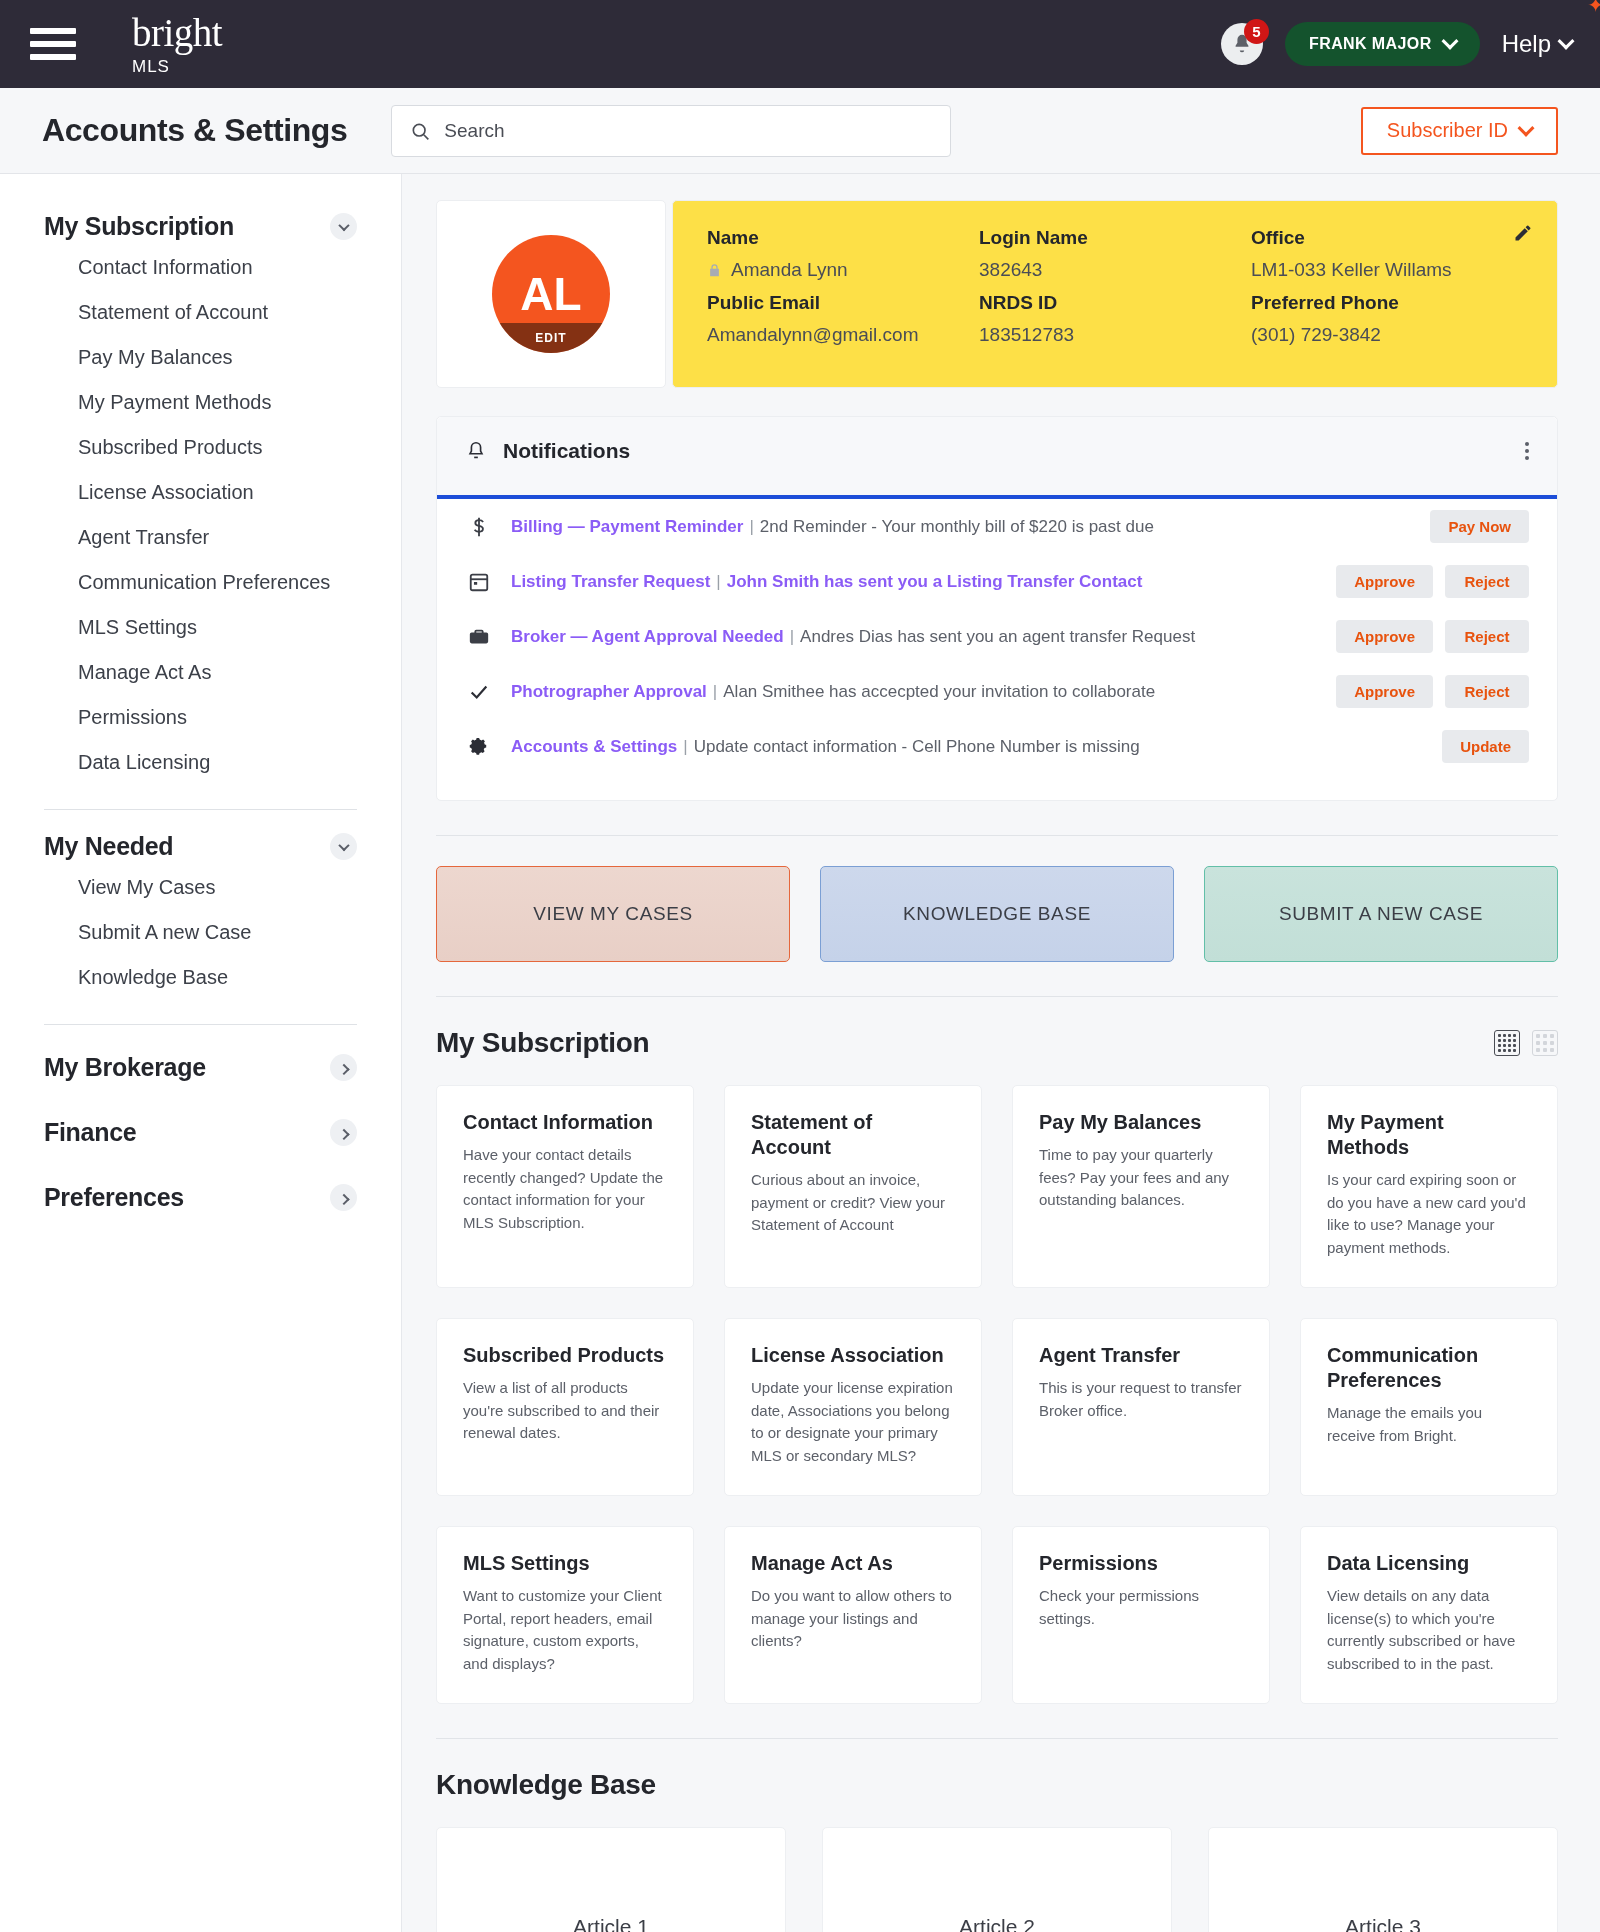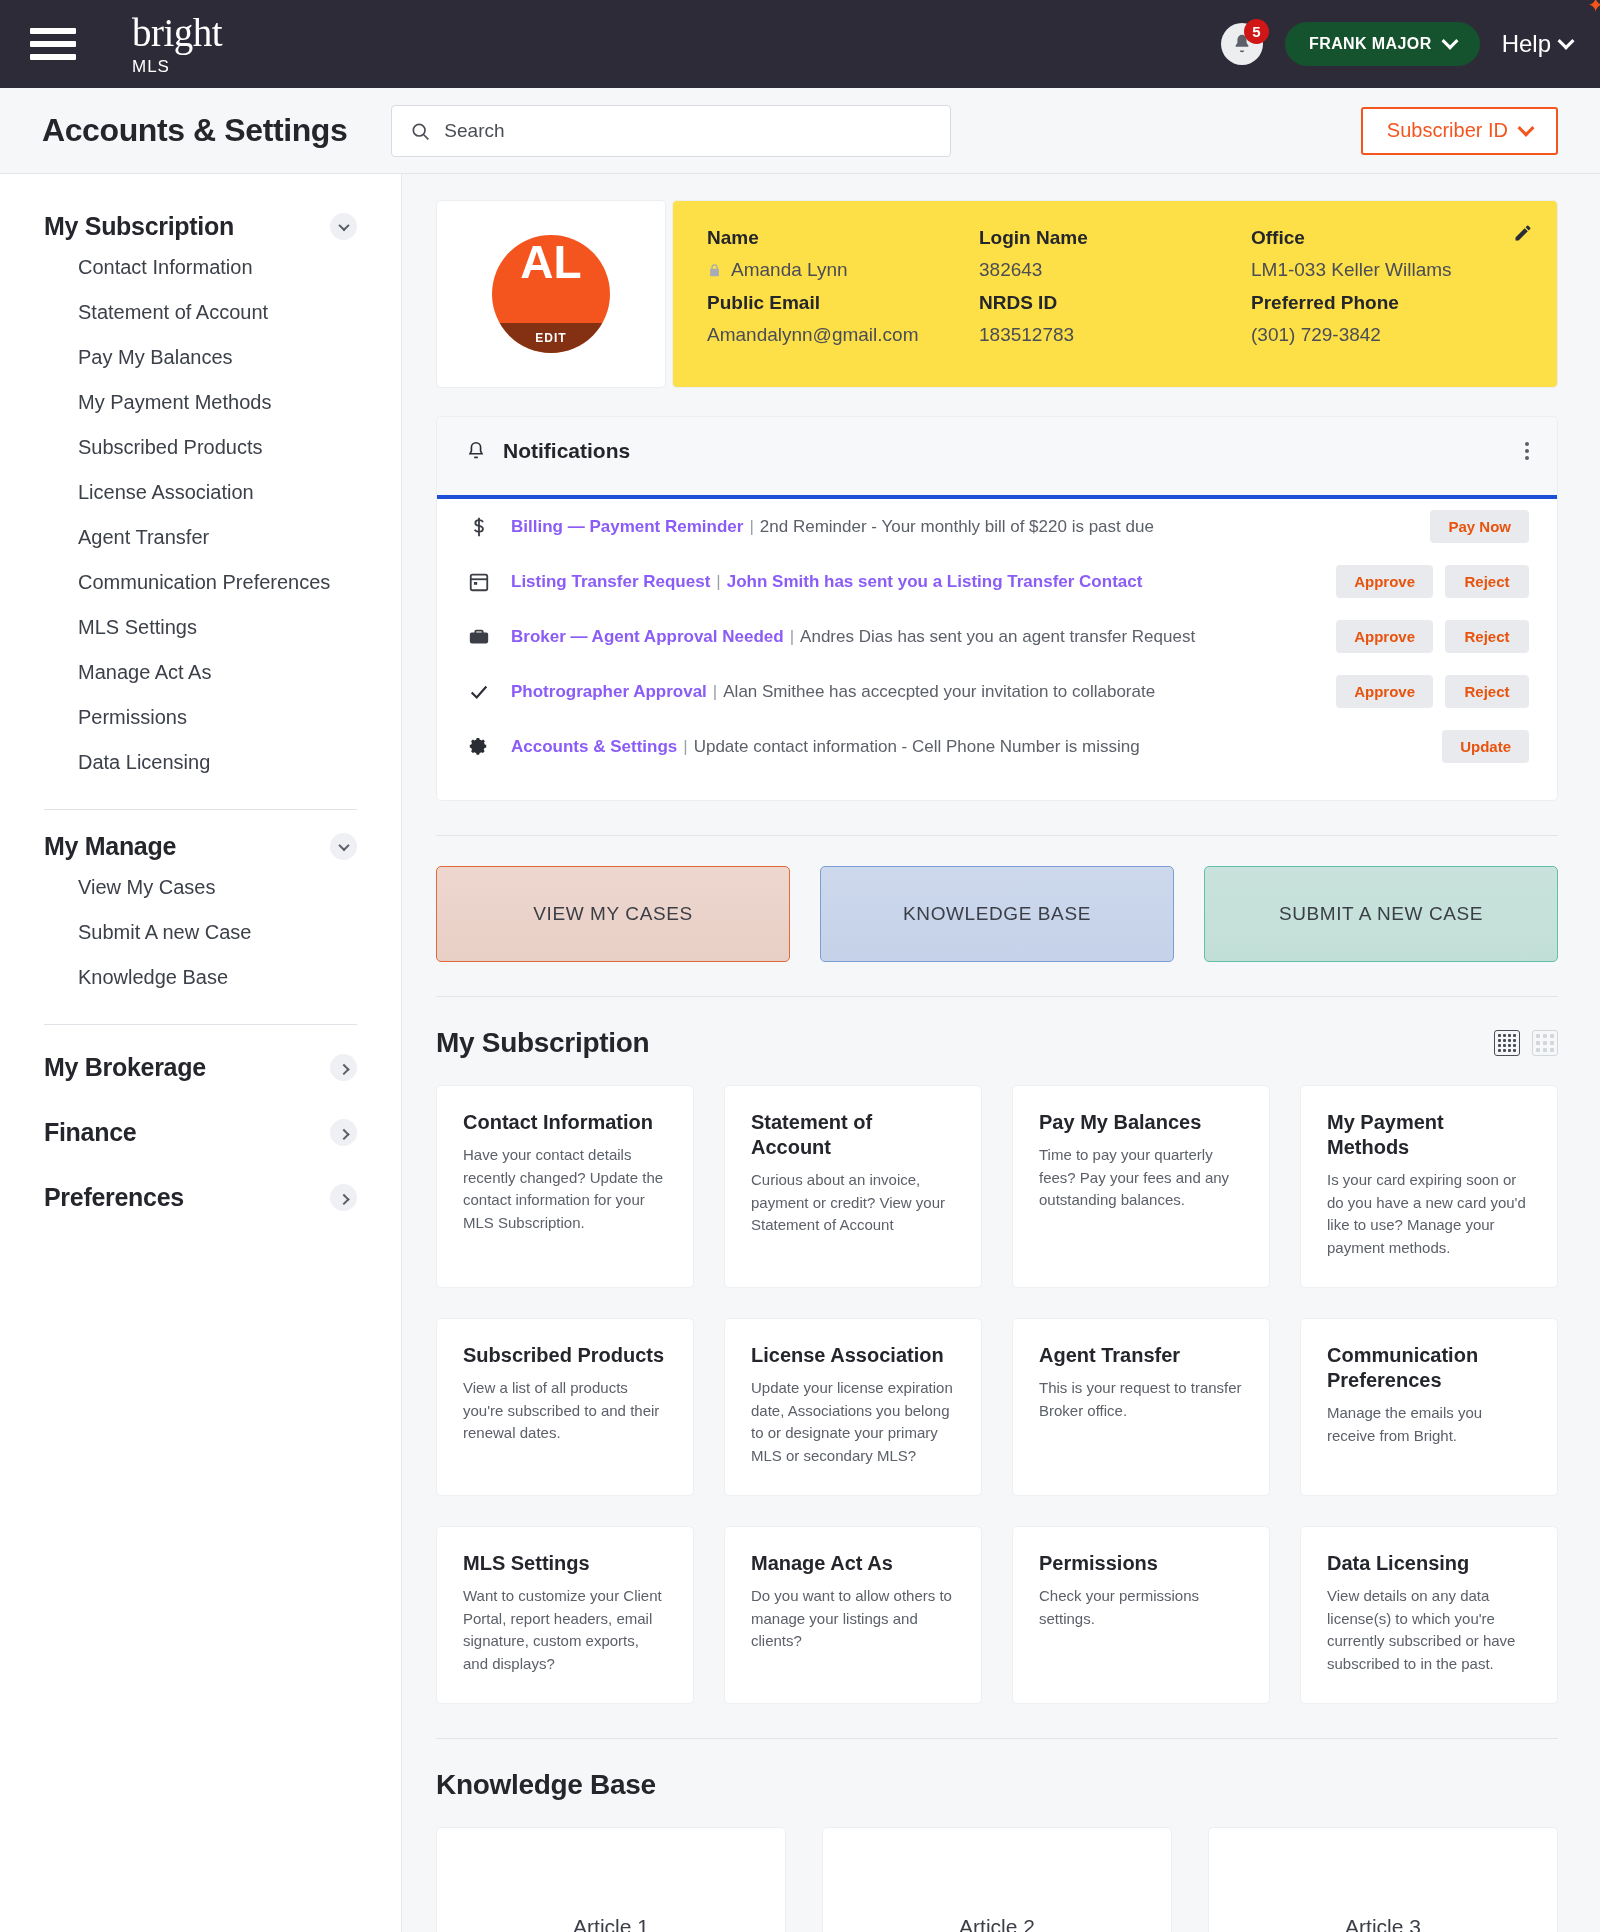--- a/index.html
+++ b/index.html
@@ -112,21 +112,21 @@
   .main { flex: 1; background: #f6f7f9; padding: 26px 42px 60px 34px; min-height: 1760px; }
 
   
   .profile-row { display: flex; gap: 6px; }
   .avatar-card {
     width: 230px; background: #fff; border-radius: 5px; border: 1px solid #eceef1;
     display: flex; align-items: center; justify-content: center; padding: 34px 0;
   }
   .avatar {
     width: 118px; height: 118px; border-radius: 50%; background: #f4551f; color: #fff;
-    display: flex; justify-content: center;
+    display: flex; align-items: center; justify-content: center;
     font-size: 46px; font-weight: 700; position: relative; overflow: hidden; cursor: pointer;
   }
   .avatar .edit {
     position: absolute; bottom: 0; left: 0; right: 0; height: 30px; background: rgba(40,20,10,.55);
     font-size: 12px; font-weight: 700; letter-spacing: 1px;
     display: flex; align-items: center; justify-content: center;
   }
   .info-card {
     flex: 1; background: #fde047; border-radius: 5px; border: 1px solid #eceef1;
     padding: 26px 34px 30px 34px; position: relative;
@@ -276,21 +276,21 @@
     <div class="nav-item">Agent Transfer</div>
     <div class="nav-item">Communication Preferences</div>
     <div class="nav-item">MLS Settings</div>
     <div class="nav-item">Manage Act As</div>
     <div class="nav-item">Permissions</div>
     <div class="nav-item">Data Licensing</div>
 
     <div class="nav-divider"></div>
 
     <div class="nav-group-head">
-      <div class="nav-group-title">My Manage</div>
+      <div class="nav-group-title">My Needed</div>
       <div class="circle-chev">
           <i></i>
         </div>
     </div>
     <div class="nav-item">View My Cases</div>
     <div class="nav-item">Submit A new Case</div>
     <div class="nav-item">Knowledge Base</div>
 
     <div class="nav-divider"></div>
 

